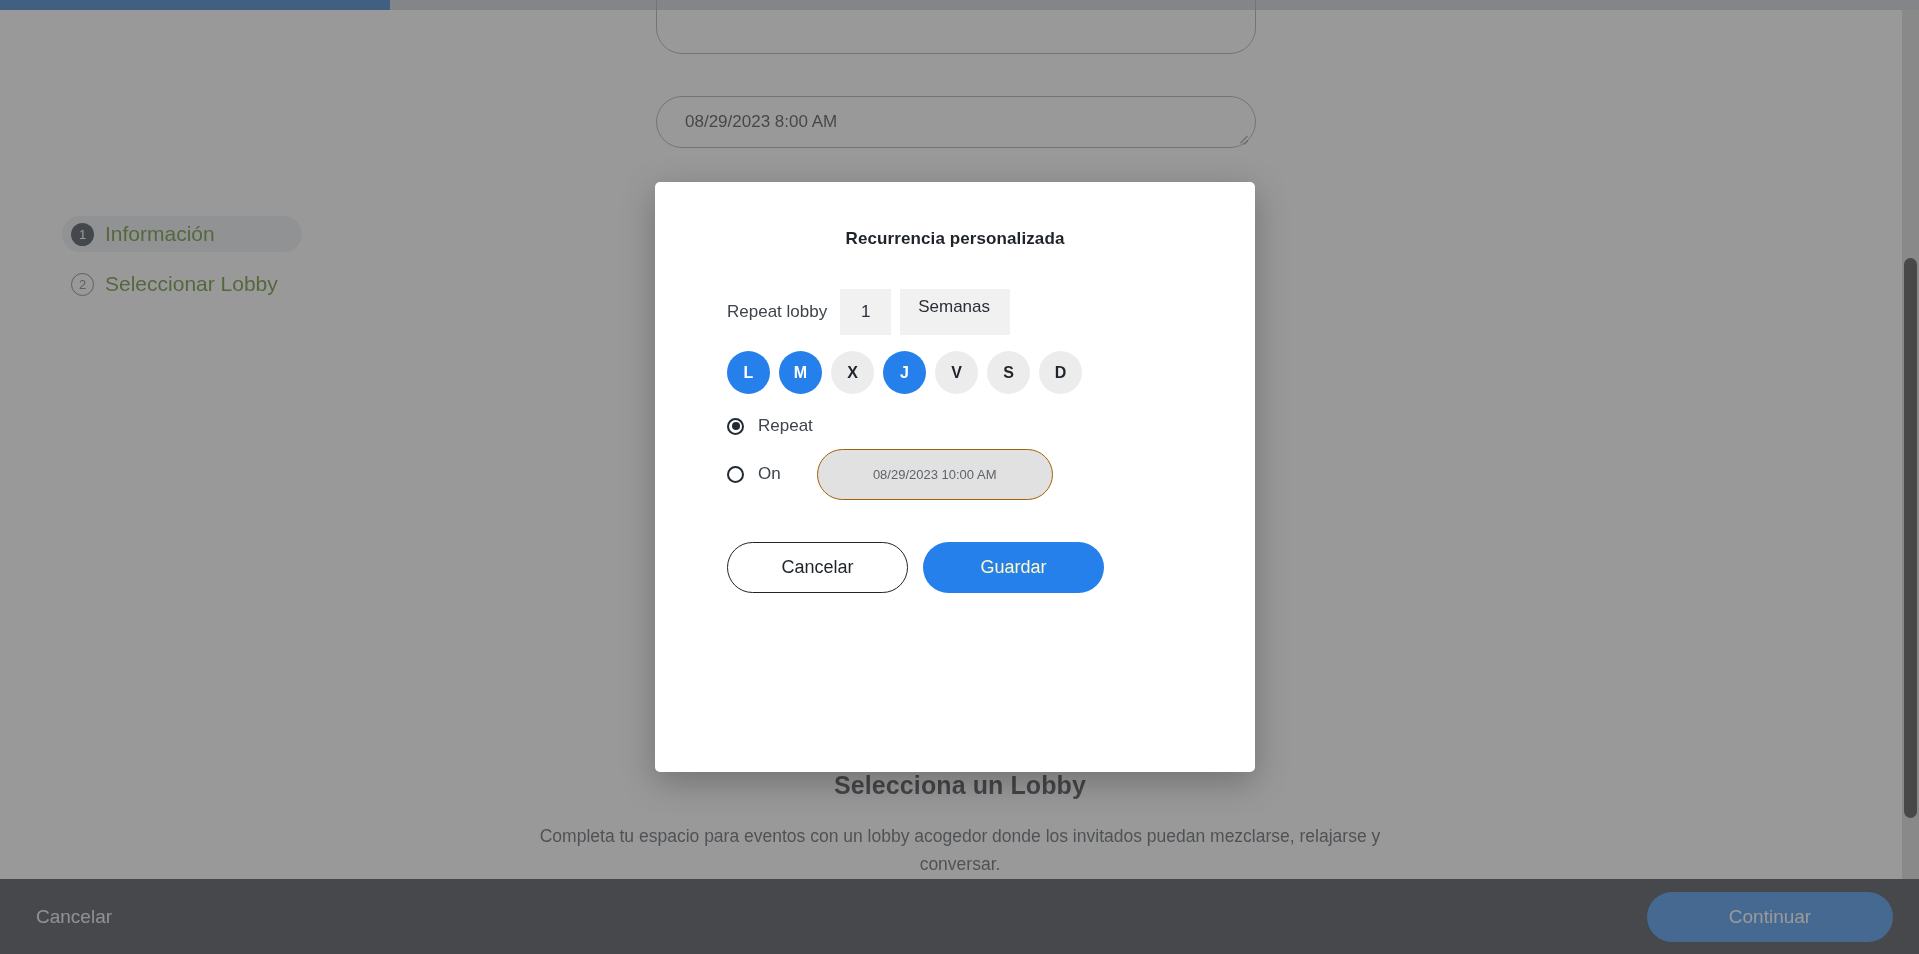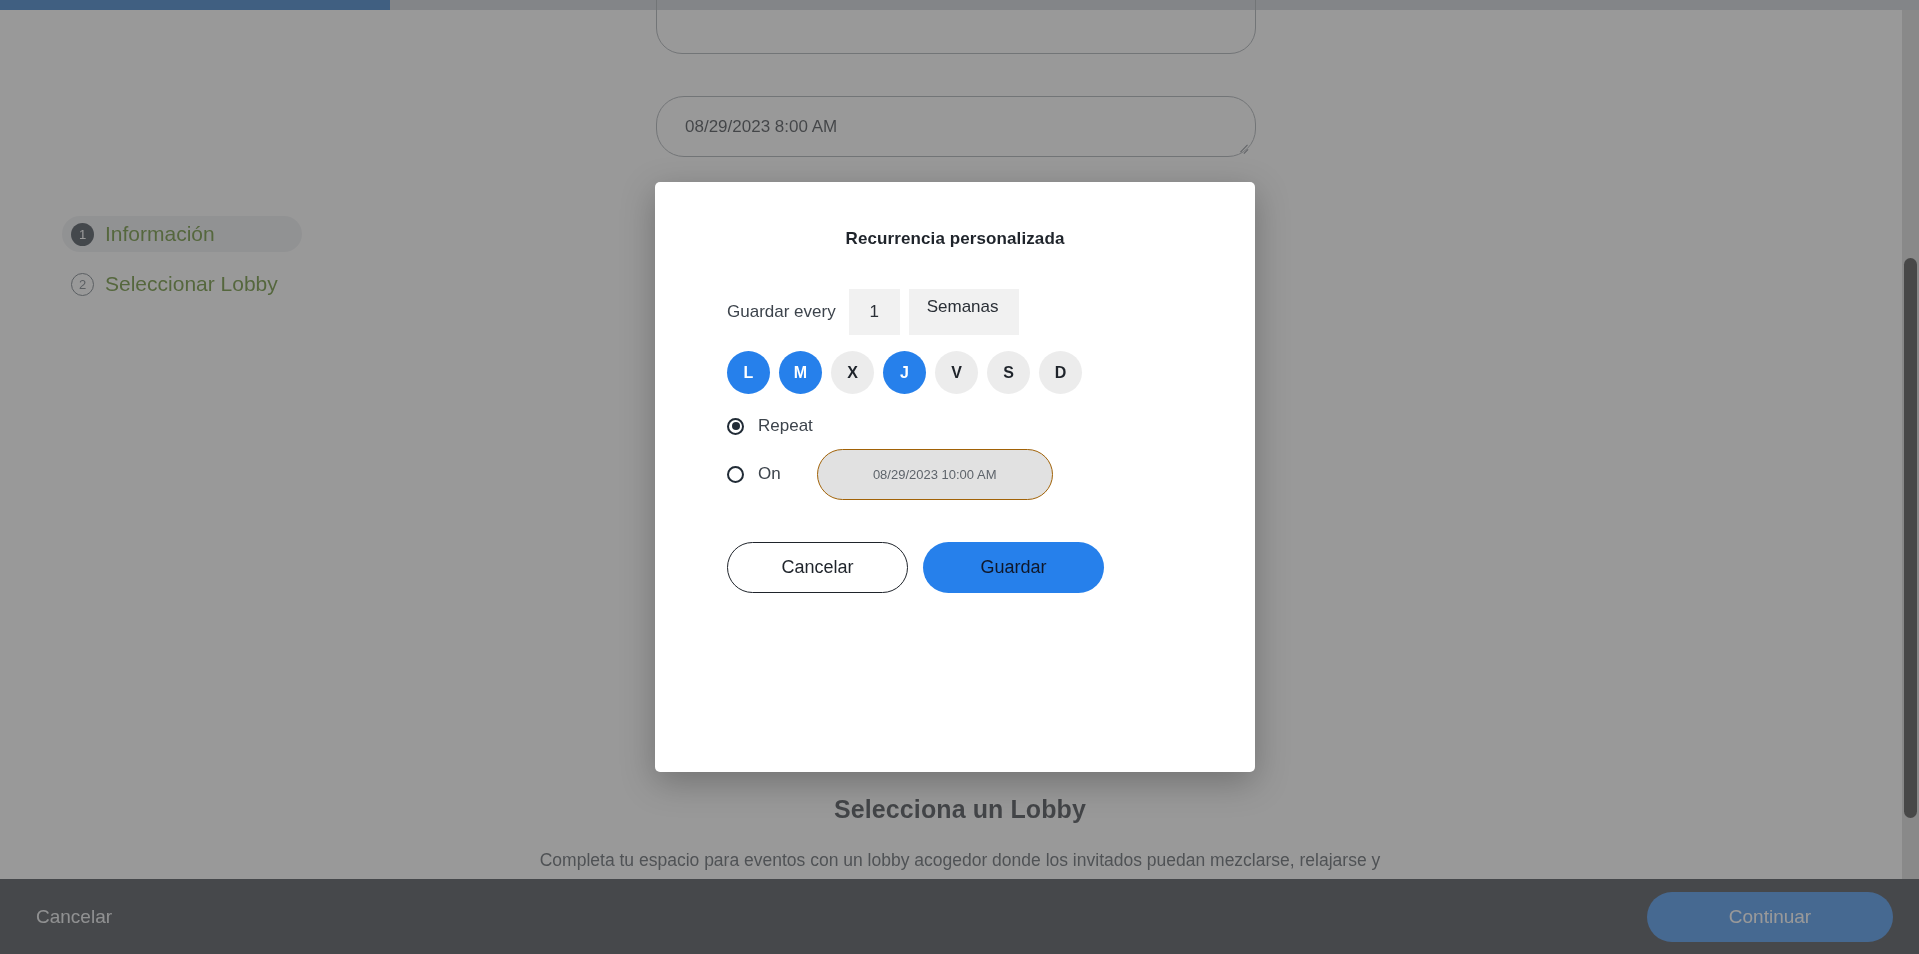--- a/index.html
+++ b/index.html
@@ -98,35 +98,35 @@
     content: "";
     position: absolute;
     background: #6b7179;
   }
   .resize-grip::before { right: 0; bottom: 1px; width: 10px; height: 1px; transform: rotate(-45deg); }
   .resize-grip::after  { right: 0; bottom: -2px; width: 6px; height: 1px; transform: rotate(-45deg); }
 
   .date-pill {
     margin-top: 42px;
     width: 600px;
-    height: 61px;
+    height: 52px;
     border: 1px solid #9aa0a6;
     border-radius: 28px;
     display: flex;
     align-items: center;
     padding: 0 28px;
     font-size: 17px;
     color: #1f242b;
     background: transparent;
   }
 
   .lobby-block {
     position: absolute;
     left: 510px;
-    top: 795px;
+    top: 771px;
     width: 900px;
     text-align: center;
   }
   .lobby-title {
     font-size: 25px;
     font-weight: bold;
     color: #1f242b;
     letter-spacing: .1px;
   }
   .lobby-sub {
@@ -338,21 +338,21 @@
   .btn-cancel {
     width: 181px;
     background: #ffffff;
     border: 1.3px solid #1f242b;
     color: #1f242b;
   }
   .btn-save {
     width: 181px;
     background: #2680eb;
     border: none;
-    color: #0f172a;
+    color: #fef9c3;
   }
 </style>
 </head>
 <body>
 
 <div id="app">
 
   <div class="page">
 
     <div class="progress-track">
@@ -386,21 +386,21 @@
     </div>
   </div>
 
   <div class="scrim"></div>
 
   <div class="modal">
 
     <div class="modal-title">Recurrencia personalizada</div>
 
     <div class="repeat-row">
-      <span class="repeat-label">Guardar every</span>
+      <span class="repeat-label">Repeat lobby</span>
       <input class="count-box" type="text" value="1" style="">
       <div class="unit-box">Semanas</div>
     </div>
 
 
     <div class="days-row">
       <div class="day-dot on">L</div>
       <div class="day-dot on">M</div>
       <div class="day-dot off">X</div>
       <div class="day-dot on">J</div>

